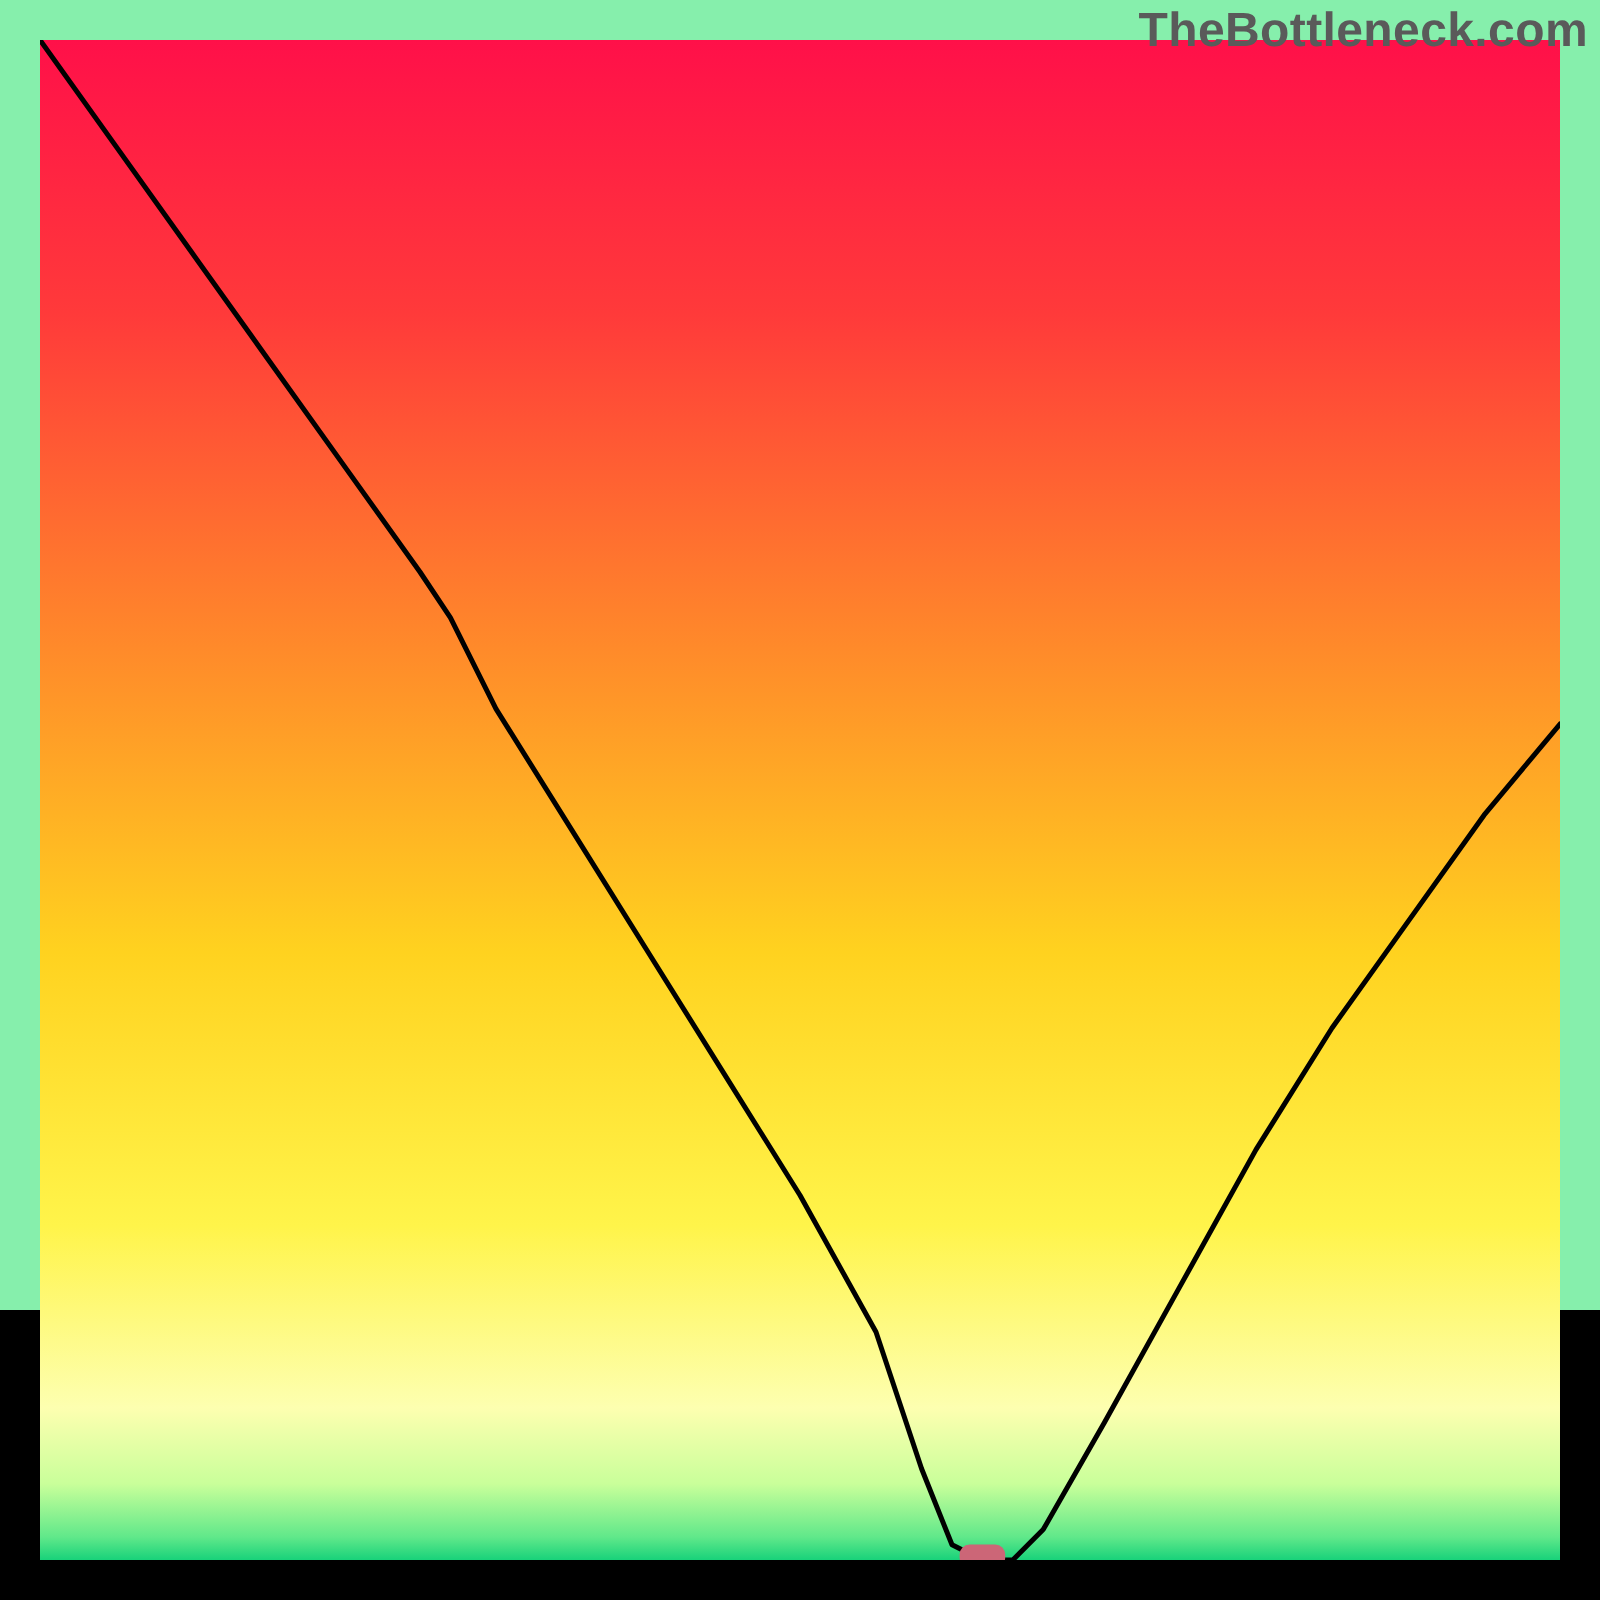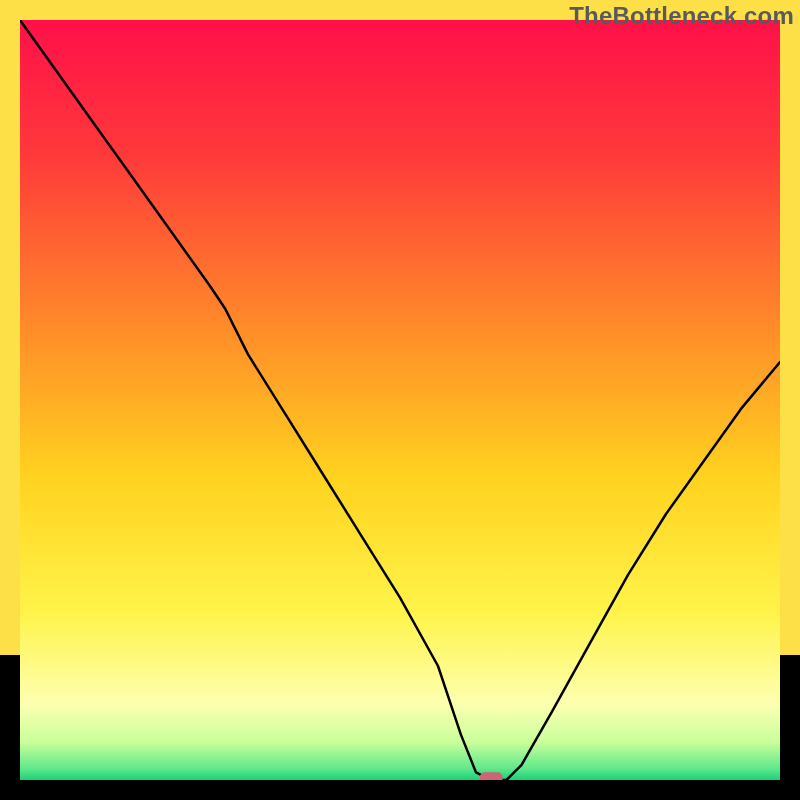--- a/index.html
+++ b/index.html
@@ -8,21 +8,21 @@
     width: 800px;
     height: 800px;
     overflow: hidden;
     background: #000;
     font-family: Arial, Helvetica, sans-serif;
   }
   .frame {
     position: relative;
     width: 800px;
     height: 655px;
-    background: #fde047;
+    background: #86efac;
   }
   .watermark {
     position: absolute;
     top: 2px;
     right: 6px;
     font-size: 24px;
     font-weight: bold;
     color: #5a5a5a;
     letter-spacing: 0.2px;
     z-index: 10;

